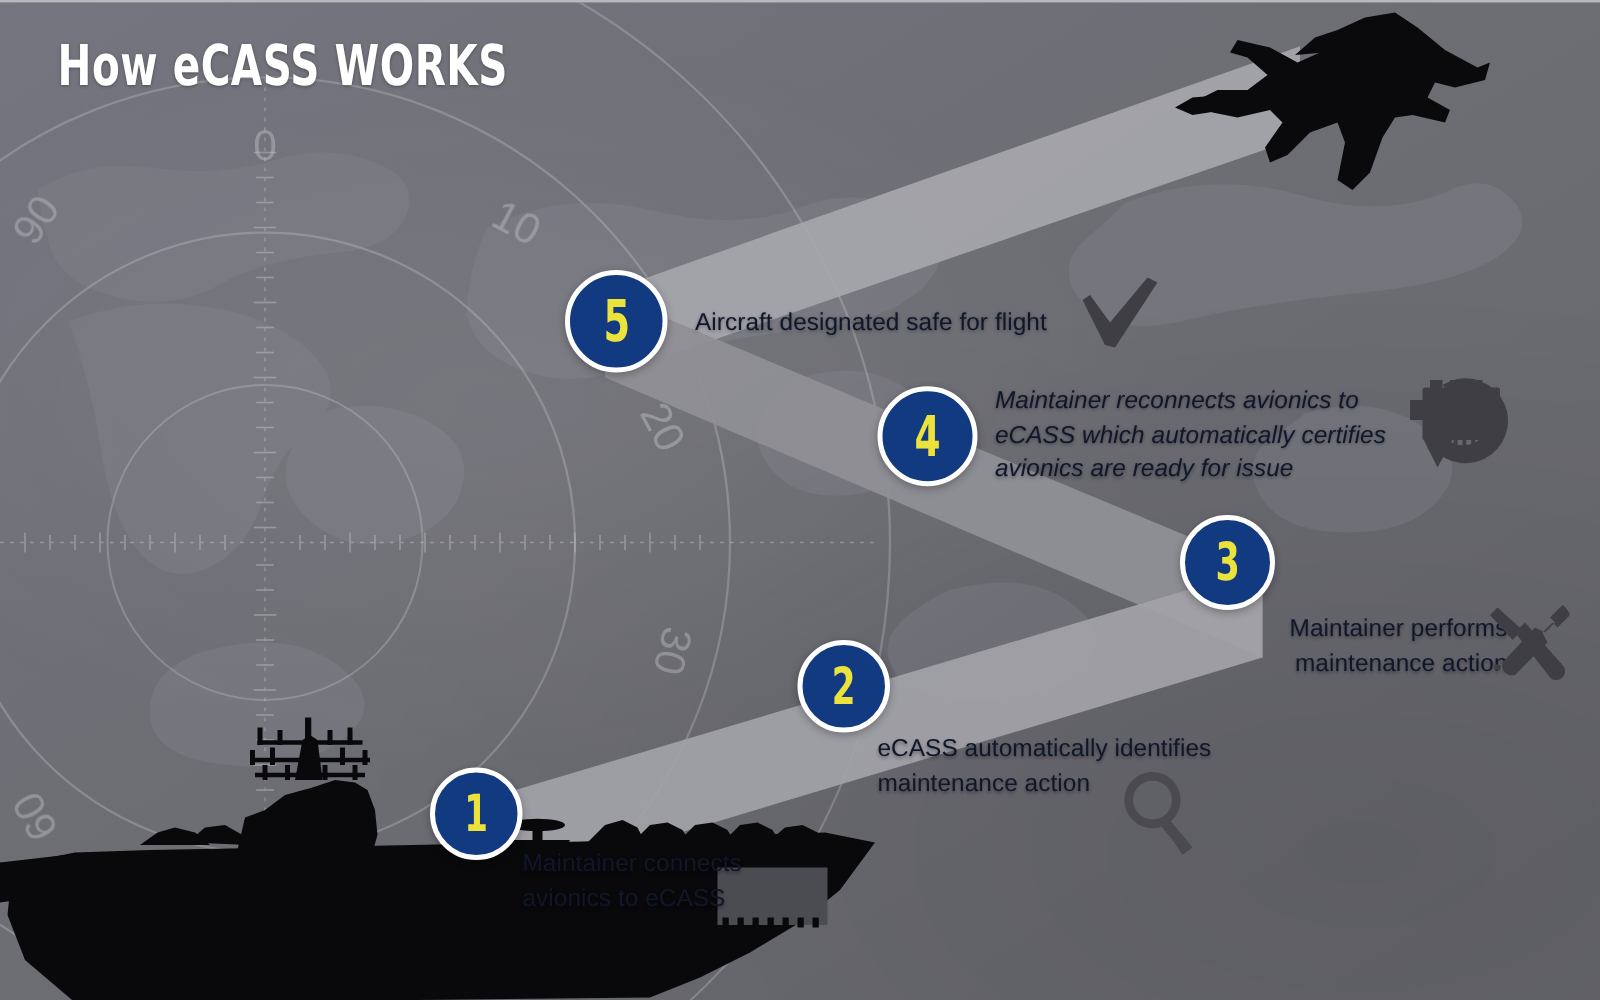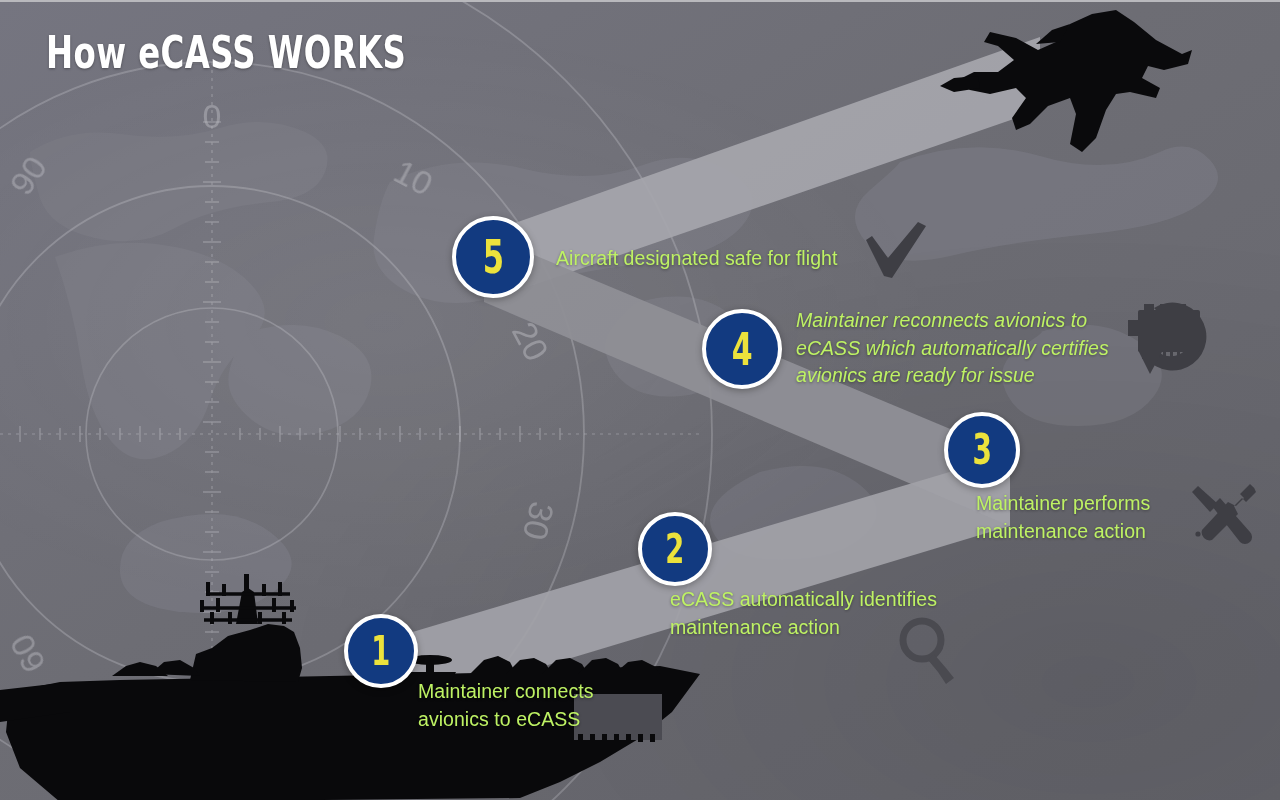--- a/index.html
+++ b/index.html
@@ -77,21 +77,21 @@
   .step-num {
     color: #ece23c;
     font-family: "DejaVu Sans Condensed", "Liberation Sans Narrow", "Liberation Sans", sans-serif;
     font-weight: 700;
     transform: scaleX(0.74);
     line-height: 1;
     user-select: none;
   }
   .step-text {
     position: absolute;
-    color: #bef264;
+    color: #0f172a;
     font-size: 19.5px;
     line-height: 1.42;
     letter-spacing: 0.05px;
     text-shadow: 0 1px 3px rgba(0,0,0,0.40);
     white-space: pre-line;
   }
 
   .icon-glyph {
     position: absolute;
     pointer-events: none;
@@ -368,40 +368,40 @@
             <rect x="63" y="58" width="3" height="7"></rect>
         </g>
       </g>
     </svg>
   </div>
 
   <div class="step" id="node3">
     <div class="step-circle" style="left:944px; top:410px;">
       <span class="step-num">3</span>
     </div>
-    <div class="step-text" style="left:976px; top:488px; width:230px; text-align:left;">Maintainer performs
+    <div class="step-text" style="left:976px; top:488px; width:230px; text-align:right;">Maintainer performs
 maintenance action</div>
     <svg class="icon-glyph" style="left:1188px; top:476px;" width="78" height="76" viewBox="0 0 78 76">
       <g fill="#3e3e44">
 
         <path d="M62 6 L52 16 L56 20 L48 28 L40 24 L14 52 A8 8 0 0 0 24 62
                  L50 36 L46 28 L54 20 L58 24 L68 14 A16 16 0 0 0 62 6 Z"></path>
 
         <path d="M10 8 L4 14 L22 34 L30 26 Z"></path>
         <path d="M24 28 L32 20 L62 54 A7 7 0 0 1 52 64 Z"></path>
         <circle cx="10" cy="56" r="2.6"></circle>
       </g>
     </svg>
   </div>
 
   <div class="step" id="node2">
     <div class="step-circle" style="left:638px; top:510px;">
       <span class="step-num">2</span>
     </div>
-    <div class="step-text" style="left:670px; top:584px; width:300px;">eCASS automatically identifies
+    <div class="step-text" style="left:702px; top:584px; width:300px;">eCASS automatically identifies
 maintenance action</div>
     <svg class="icon-glyph" style="left:896px; top:612px;" width="72" height="76" viewBox="0 0 72 76">
       <g fill="none" stroke="#4a4a50" stroke-width="7">
         <circle cx="26" cy="26" r="19"></circle>
       </g>
       <path d="M38 40 L50 54 L58 64 L50 70 L42 58 L32 46 Z" fill="#4a4a50"></path>
     </svg>
   </div>
 
   <div class="step" id="node1">

